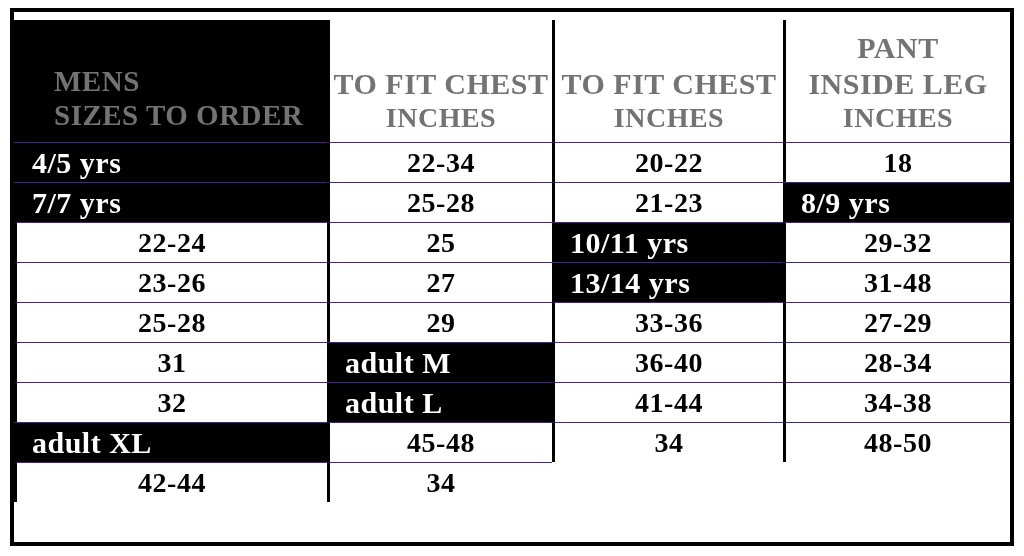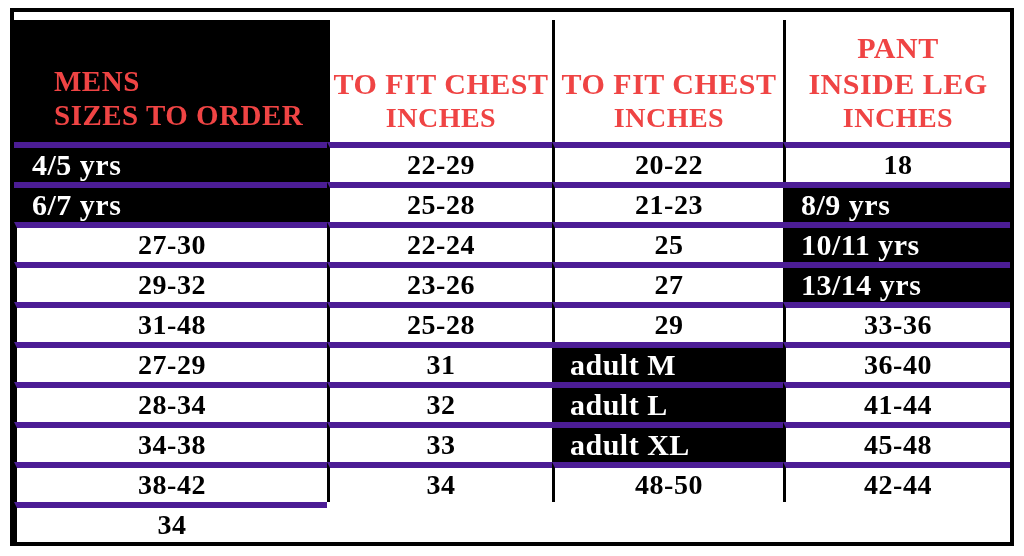--- a/index.html
+++ b/index.html
@@ -32,34 +32,34 @@
     grid-template-columns: 313px 225px 231px 1fr;
     grid-template-rows: 130px repeat(10, 1fr);
   }
   .cell {
     box-sizing: border-box;
     overflow: hidden;
   }
   
   .vsep { border-left: 3px solid #000000; }
   
-  .hsep { border-top: 6px solid #4c1d95; }
+  .hsep { border-top: 1px solid #4c1d95; }
   
   .dark {
     background: #000000;
     color: #ffffff;
   }
   
   .head {
     display: flex;
     flex-direction: column;
     justify-content: flex-end;
     align-items: center;
     text-align: center;
-    color: #ef4444;
+    color: #737373;
     padding-bottom: 8px;
     line-height: 1.18;
     margin-top: 8px;
   }
   .head.dark {
     align-items: flex-start;
     text-align: left;
     padding-left: 40px;
     padding-bottom: 10px;
   }
@@ -101,30 +101,29 @@
       <span class="head-line-lg">TO FIT CHEST</span>
       <span class="head-line-sm">INCHES</span>
     </div>
     <div class="cell head vsep">
       <span class="head-line-lg">PANT</span>
       <span class="head-line-lg">INSIDE LEG</span>
       <span class="head-line-sm">INCHES</span>
     </div>
 
     <div class="cell row-label dark hsep">4/5 yrs</div>
-    <div class="cell val vsep hsep">22-29</div>
+    <div class="cell val vsep hsep">22-34</div>
     <div class="cell val vsep hsep">20-22</div>
     <div class="cell val vsep hsep">18</div>
 
-    <div class="cell row-label dark hsep">6/7 yrs</div>
+    <div class="cell row-label dark hsep">7/7 yrs</div>
     <div class="cell val vsep hsep">25-28</div>
     <div class="cell val vsep hsep">21-23</div>
 
     <div class="cell row-label dark hsep">8/9 yrs</div>
-    <div class="cell val vsep hsep">27-30</div>
     <div class="cell val vsep hsep">22-24</div>
     <div class="cell val vsep hsep">25</div>
 
     <div class="cell row-label dark hsep">10/11 yrs</div>
     <div class="cell val vsep hsep">29-32</div>
     <div class="cell val vsep hsep">23-26</div>
     <div class="cell val vsep hsep">27</div>
 
     <div class="cell row-label dark hsep">13/14 yrs</div>
     <div class="cell val vsep hsep">31-48</div>
@@ -136,25 +135,23 @@
     <div class="cell val vsep hsep">31</div>
 
     <div class="cell row-label dark hsep">adult M</div>
     <div class="cell val vsep hsep">36-40</div>
     <div class="cell val vsep hsep">28-34</div>
     <div class="cell val vsep hsep">32</div>
 
     <div class="cell row-label dark hsep">adult L</div>
     <div class="cell val vsep hsep">41-44</div>
     <div class="cell val vsep hsep">34-38</div>
-    <div class="cell val vsep hsep">33</div>
 
     <div class="cell row-label dark hsep">adult XL</div>
     <div class="cell val vsep hsep">45-48</div>
-    <div class="cell val vsep hsep">38-42</div>
     <div class="cell val vsep hsep">34</div>
 
     <div class="cell val vsep hsep">48-50</div>
     <div class="cell val vsep hsep">42-44</div>
     <div class="cell val vsep hsep">34</div>
 
   </div>
 </div>
 
 </body></html>

